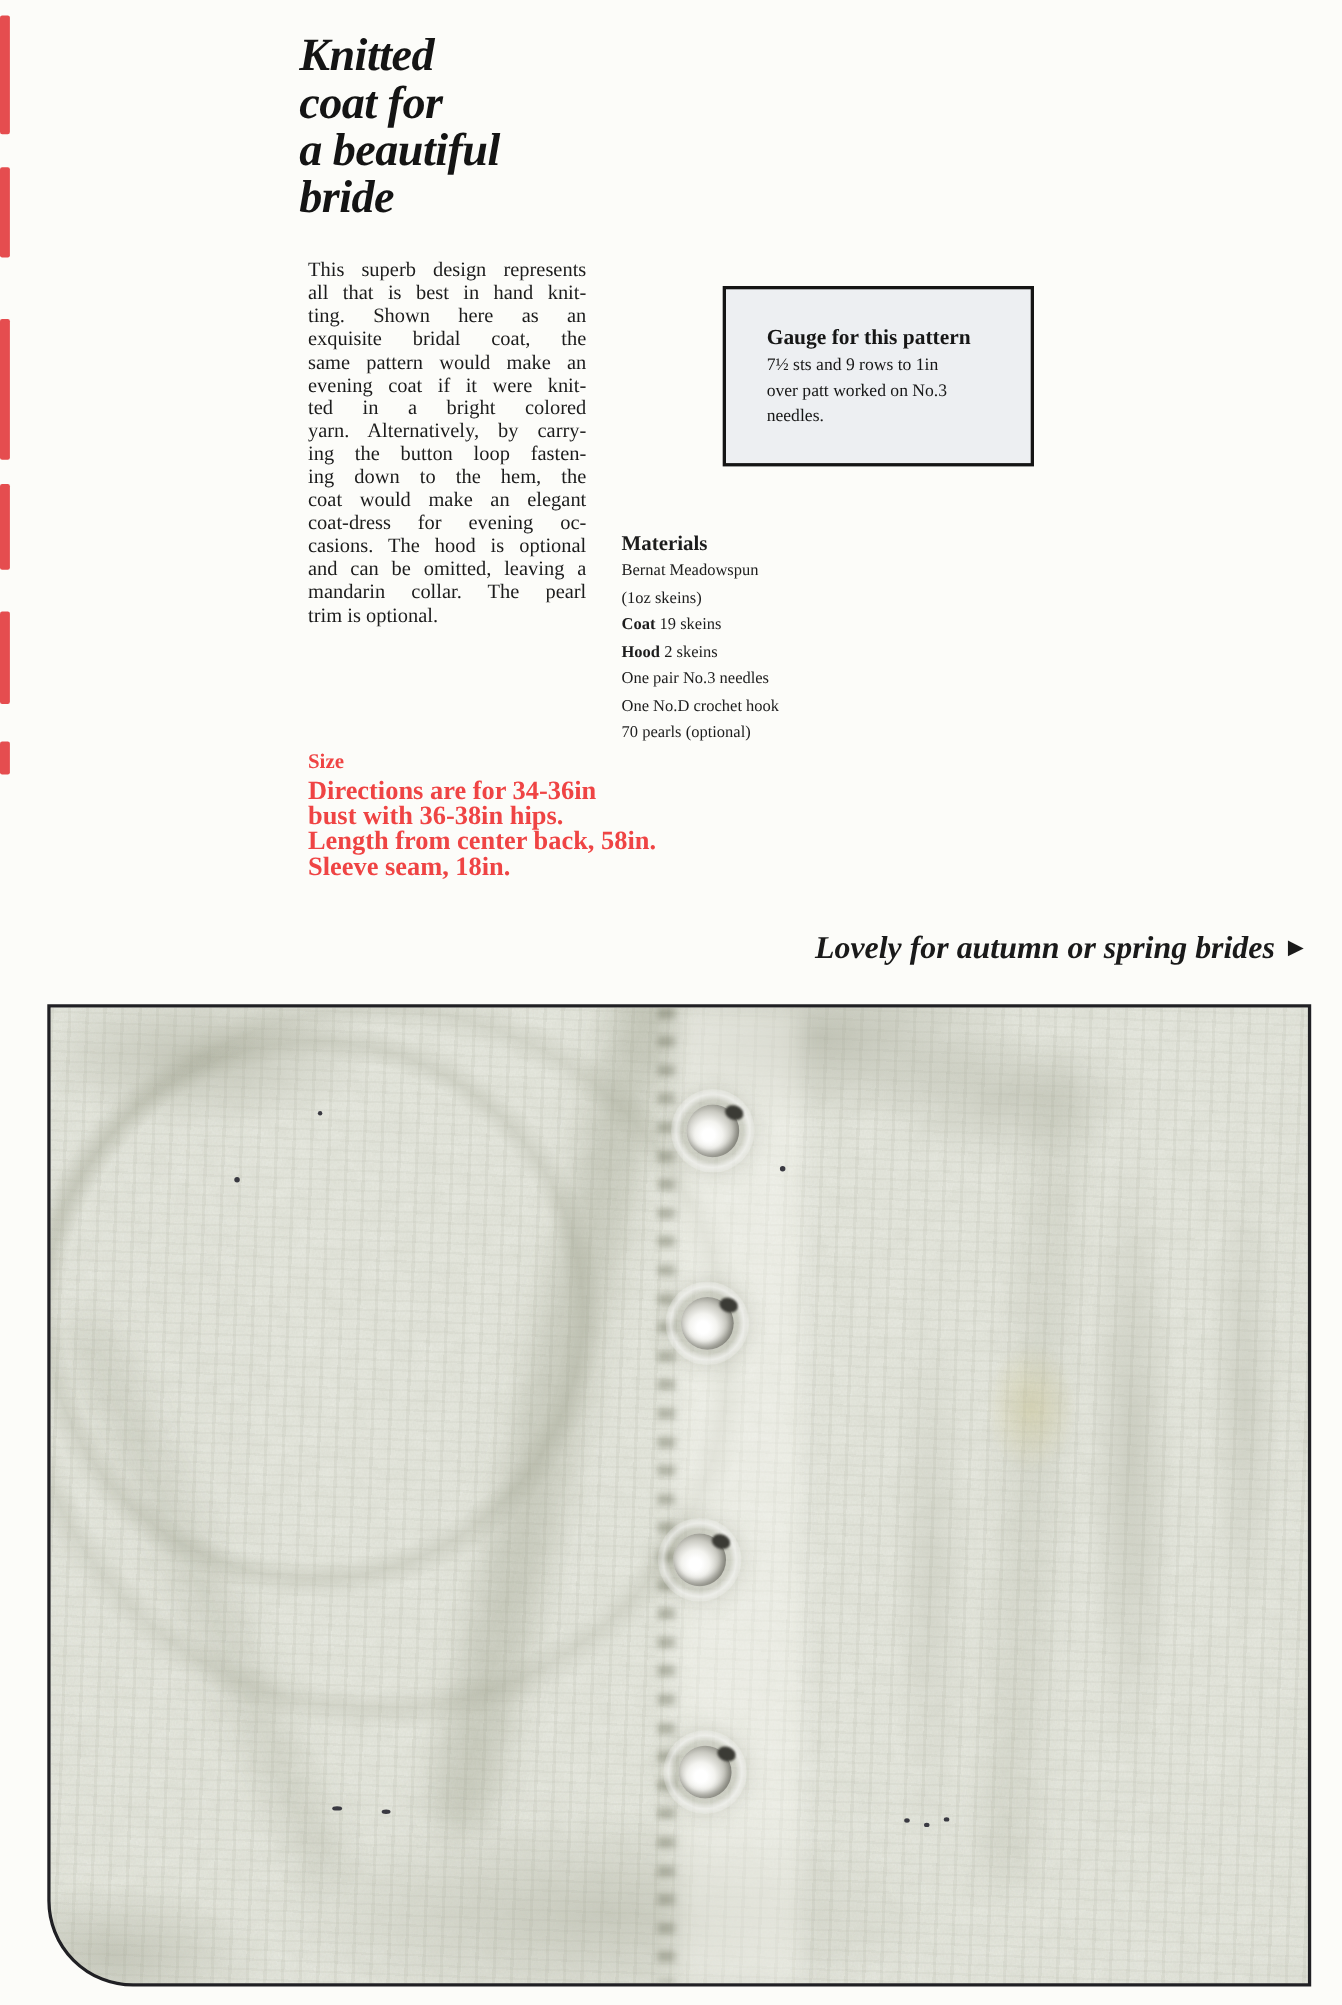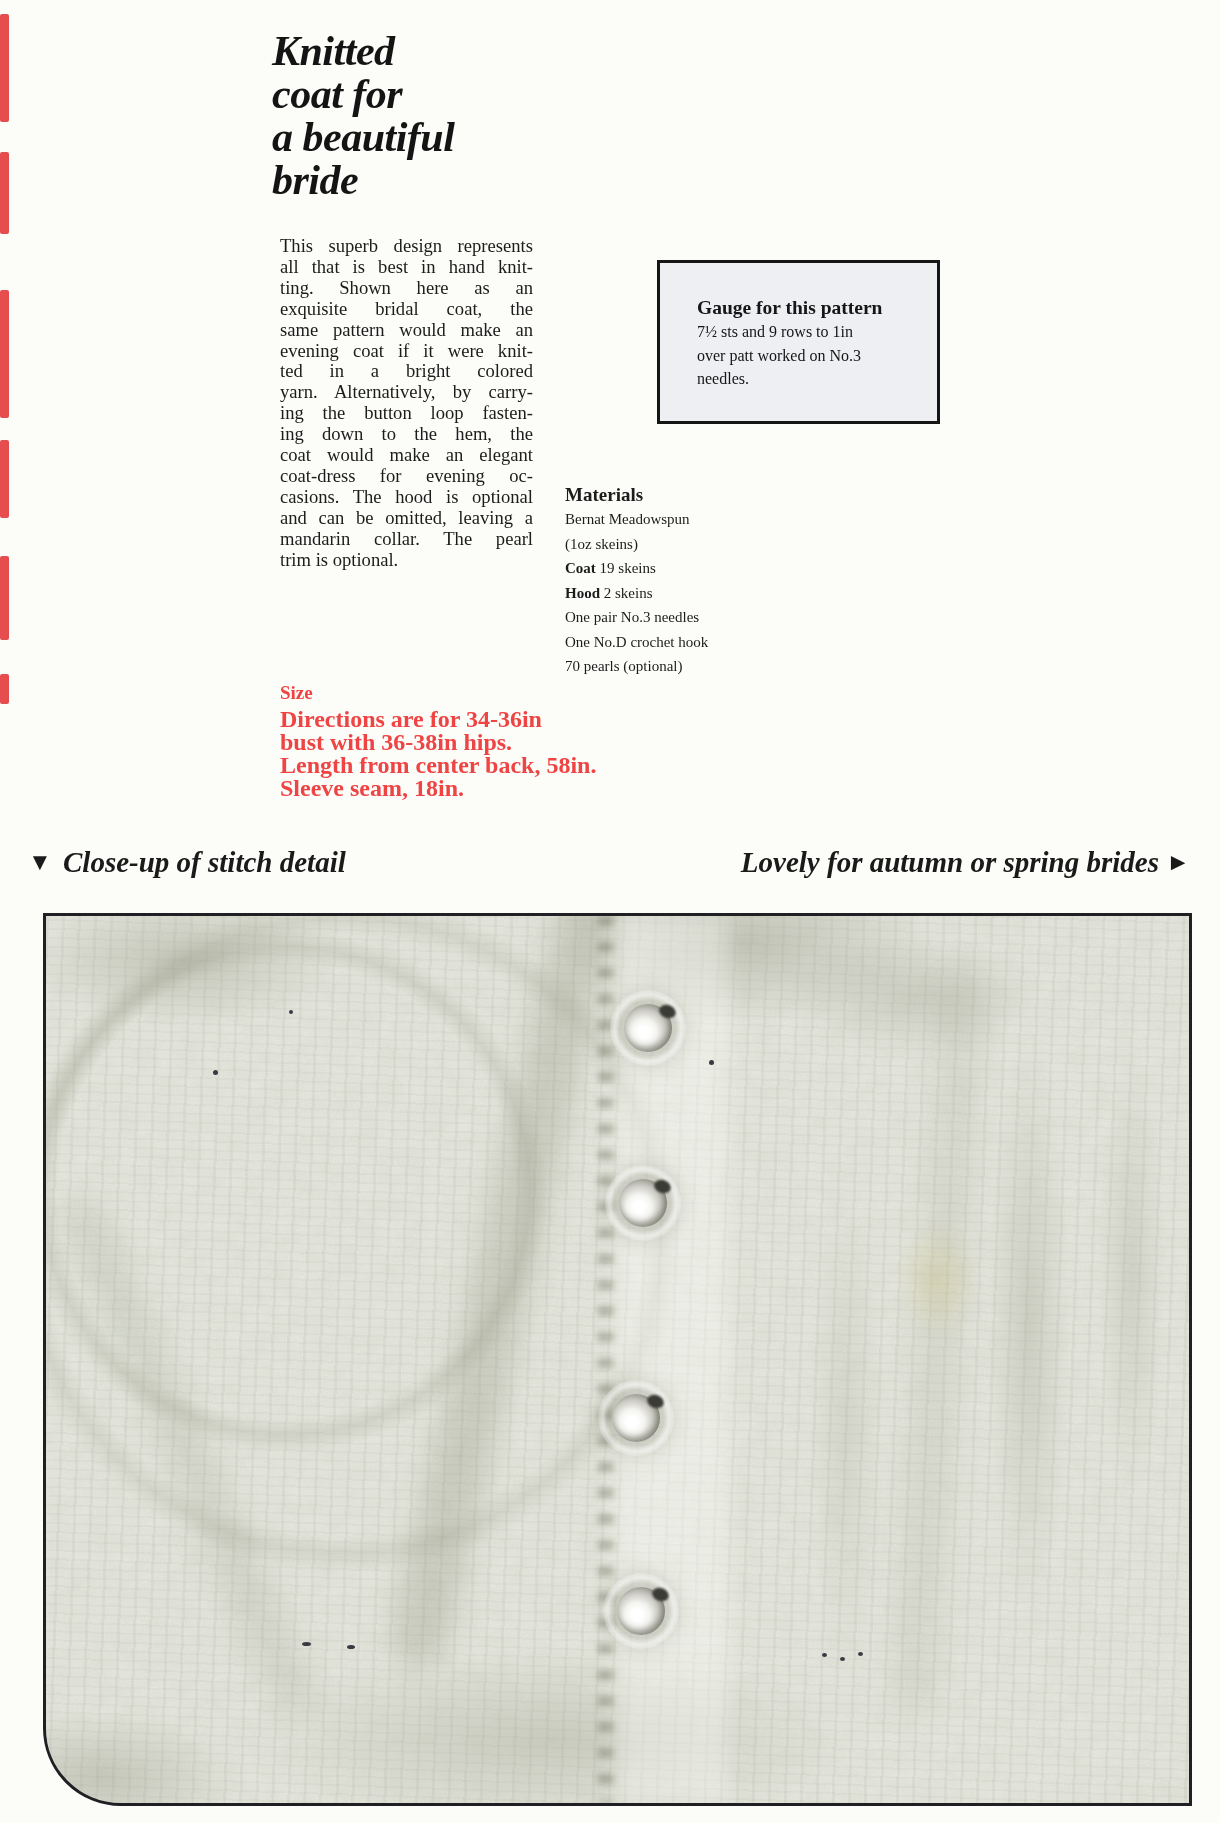--- a/index.html
+++ b/index.html
@@ -143,24 +143,20 @@
   </div>
 
   <div id="size">
     <div class="head">Size</div>
     <div class="line">Directions are for 34-36in</div>
     <div class="line">bust with 36-38in hips.</div>
     <div class="line">Length from center back, 58in.</div>
     <div class="line">Sleeve seam, 18in.</div>
   </div>
 
-  <div class="caption" id="cap-left">
-    <span class="cap-marker">▼</span>
-    <span>Close-up of stitch detail</span>
-  </div>
   <div class="caption" id="cap-right">
     <span>Lovely for autumn or spring brides</span>
     <span class="cap-marker">►</span>
   </div>
 
   <div id="photo">
     <svg class="noise" xmlns="http://www.w3.org/2000/svg" width="100%" height="100%">
       <filter id="knit-fine">
         <feTurbulence type="fractalNoise" baseFrequency="0.55 0.45" numOctaves="2" seed="7"></feTurbulence>
         <feColorMatrix type="matrix" values="0 0 0 0 0.55  0 0 0 0 0.56  0 0 0 0 0.47  0 0 0 0.55 0"></feColorMatrix>

